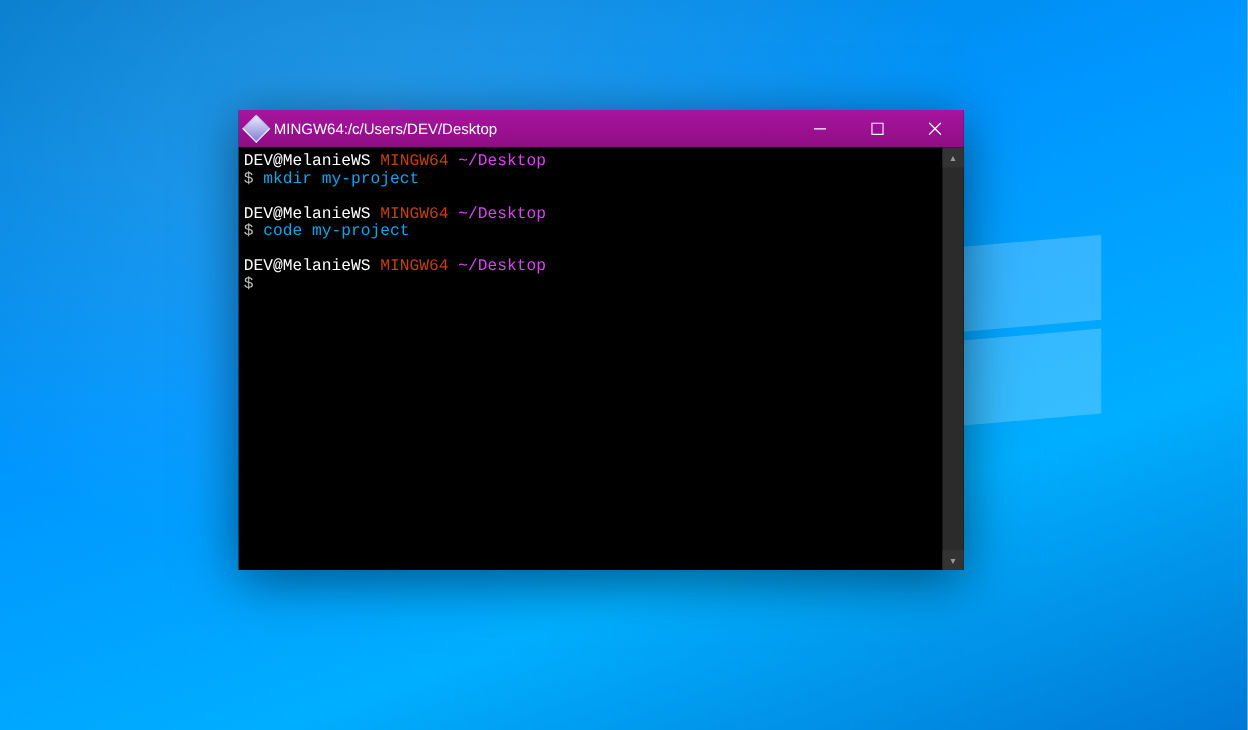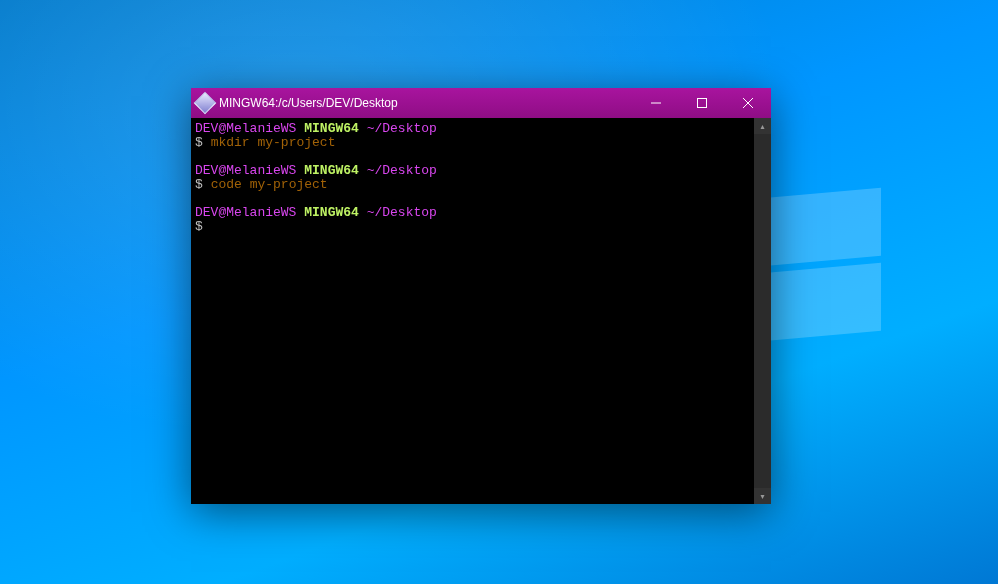--- a/index.html
+++ b/index.html
@@ -36,21 +36,21 @@
     .win-logo .tl { left: 0; top: 0; width: 58px; height: 58px; transform: skewY(-5deg); }
     .win-logo .tr { left: 68px; top: -5px; width: 120px; height: 68px; transform: skewY(-5deg); }
     .win-logo .bl { left: 0; top: 68px; width: 58px; height: 58px; transform: skewY(-5deg); }
     .win-logo .br { left: 68px; top: 70px; width: 120px; height: 68px; transform: skewY(-5deg); }
 
     .terminal-window {
       position: absolute;
       left: 191px;
       top: 88px;
       width: 580px;
-      height: 416px;
+      height: 368px;
       background: #000;
       box-shadow: 0 8px 40px rgba(0,0,0,0.5);
       display: flex;
       flex-direction: column;
     }
     .titlebar {
       height: 30px;
       background: #9b0f8f;
       background: linear-gradient(to bottom, #a8149e, #8f0d85);
       display: flex;
@@ -96,25 +96,25 @@
     .terminal-content {
       flex: 1;
       padding: 4px 4px;
       font-family: 'Consolas', 'Courier New', monospace;
       font-size: 13px;
       line-height: 14px;
       color: #c0c0c0;
       white-space: pre;
       overflow: hidden;
     }
-    .prompt-user { color: #d946ef; }
-    .prompt-env { color: #bef264; font-weight: bold; }
+    .prompt-user { color: #ffffff; }
+    .prompt-env { color: #c2410c; }
     .prompt-path { color: #d946ef; }
     .prompt-sym { color: #c0c0c0; }
-    .cmd { color: #a16207; }
+    .cmd { color: #0ea5e9; }
 
     .scrollbar {
       width: 17px;
       background: #1a1a1a;
       background: #2b2b2b;
       display: flex;
       flex-direction: column;
       justify-content: space-between;
       align-items: center;
     }

